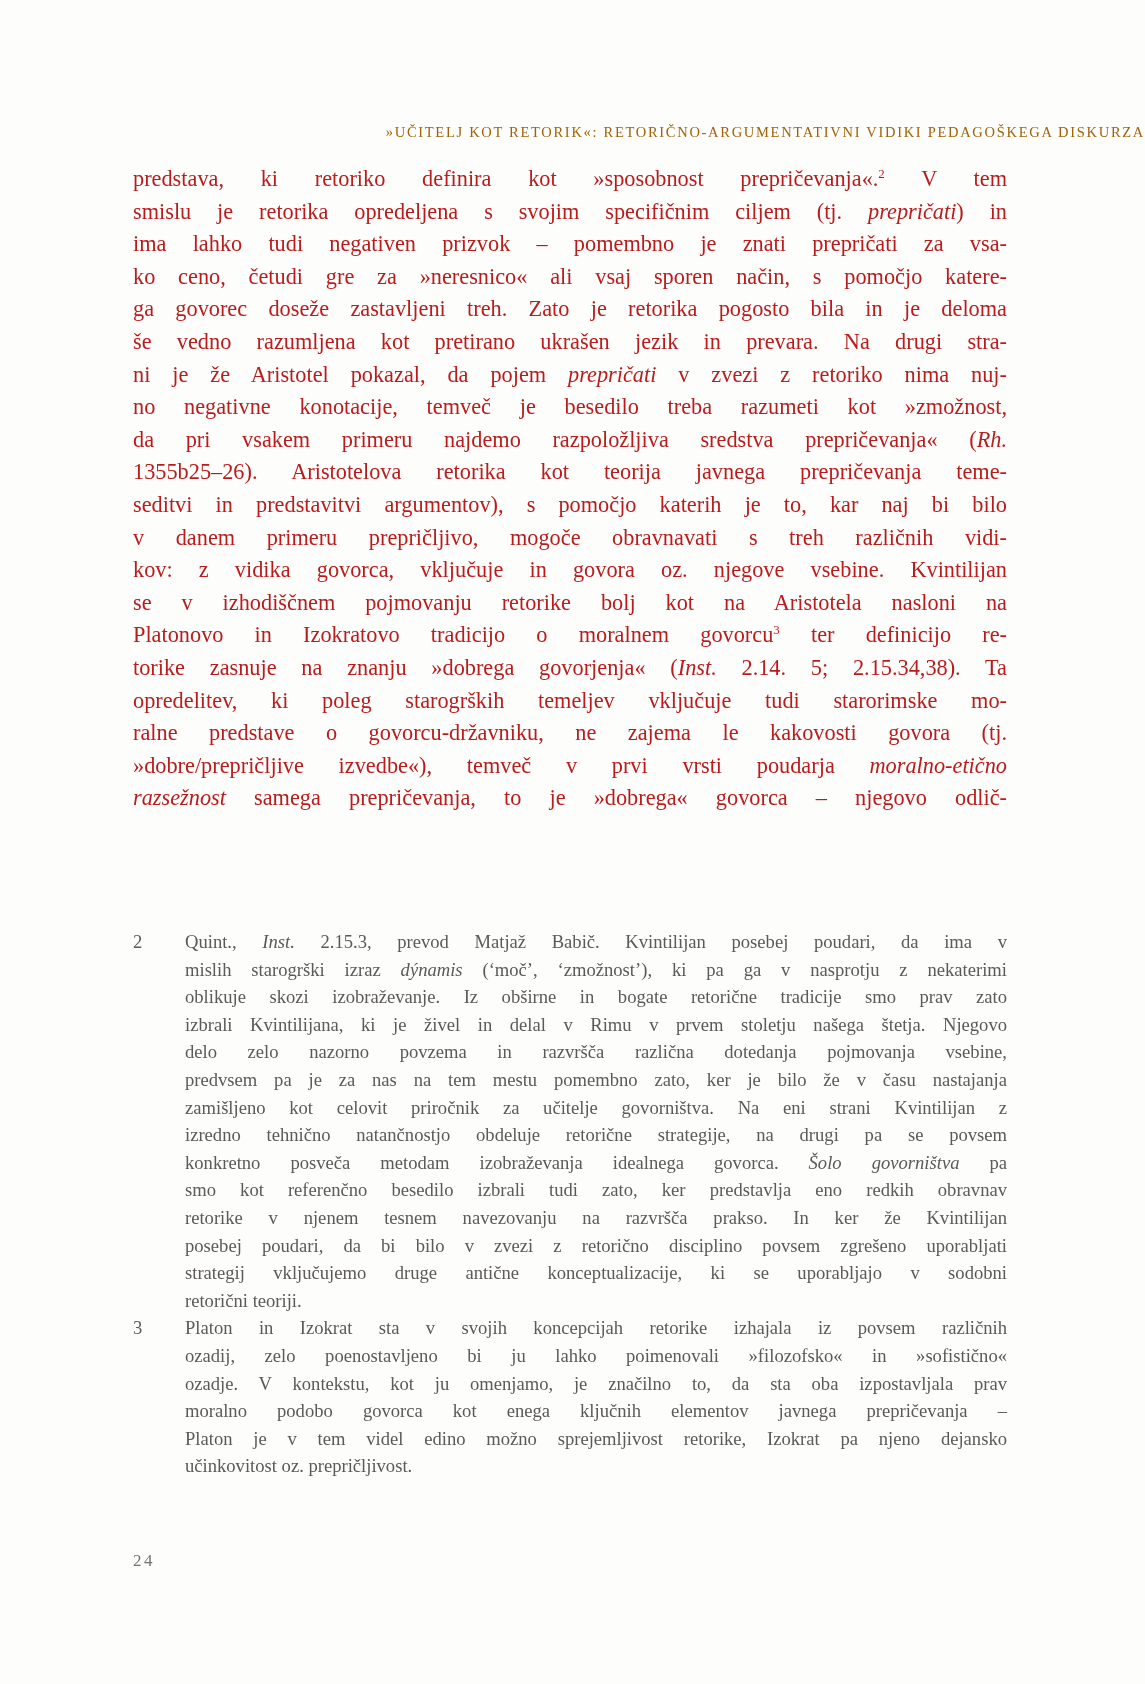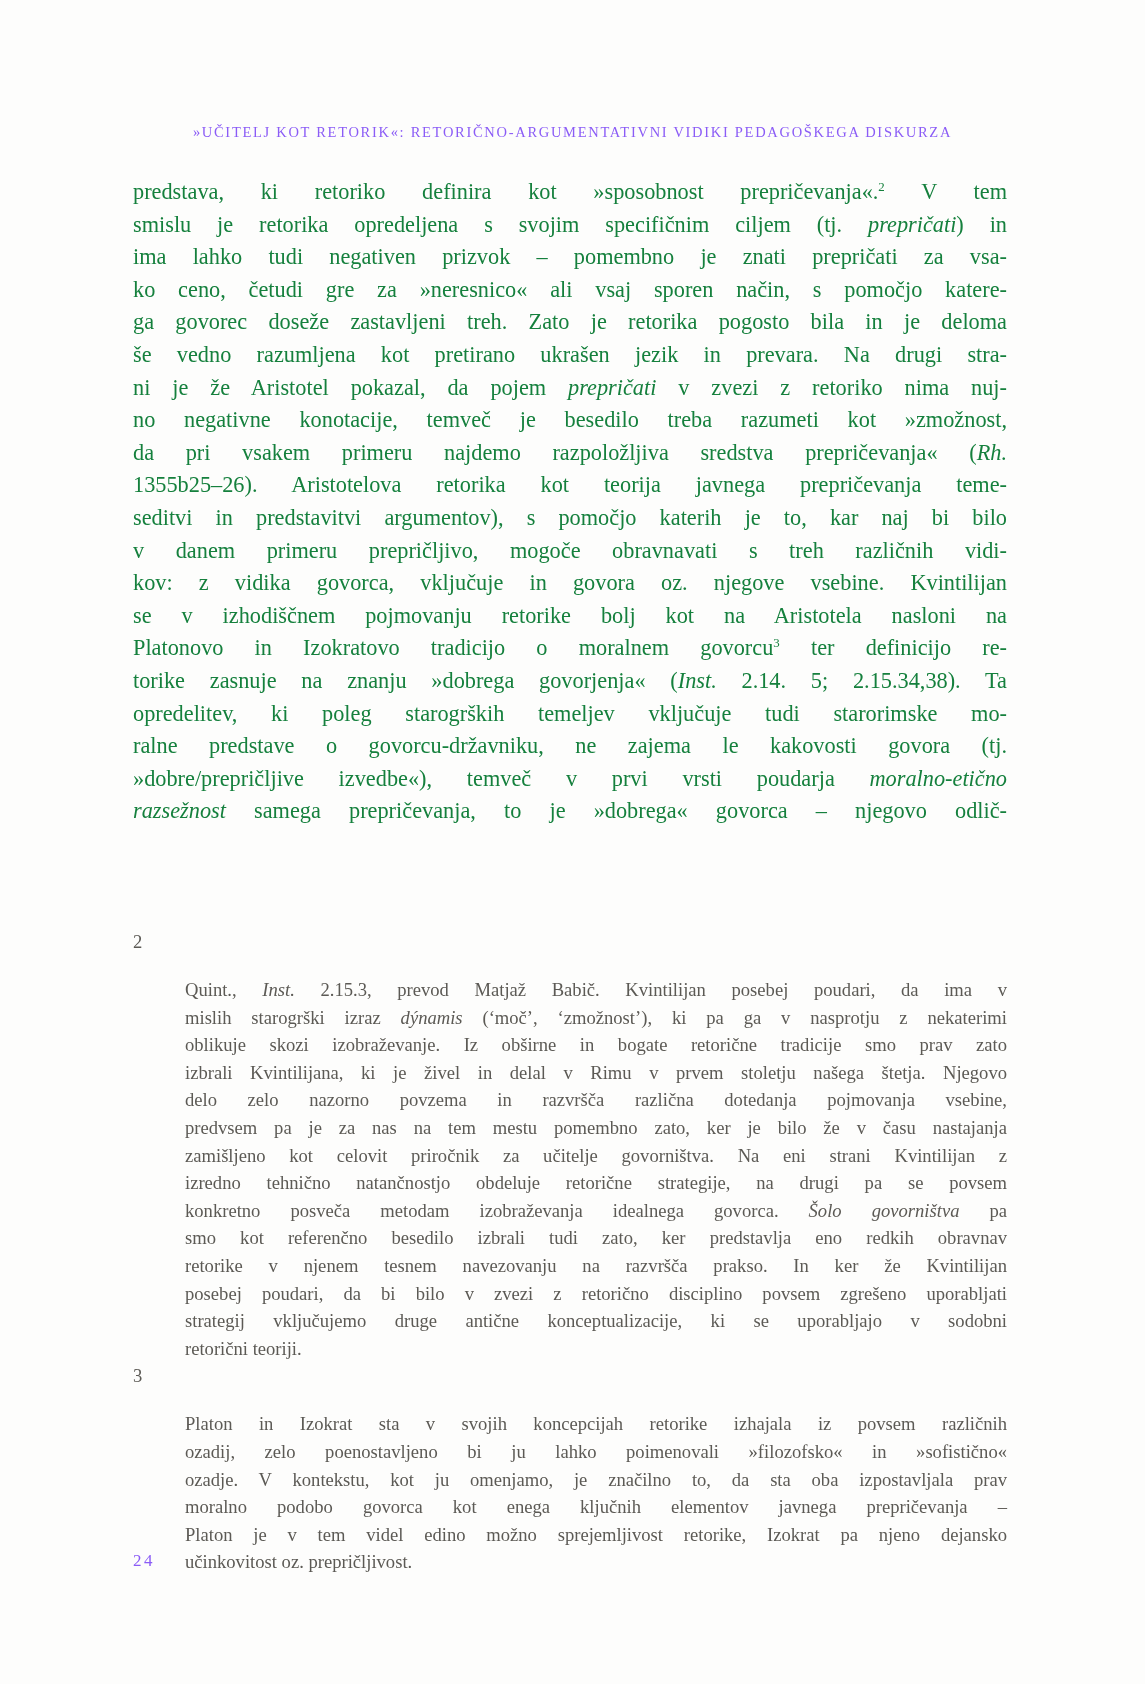--- a/index.html
+++ b/index.html
@@ -14,34 +14,34 @@
     margin: 0 auto;
     background: #fdfdfc;
     font-family: "Liberation Serif", serif;
     overflow: hidden;
   }
   .running-head {
     position: absolute;
     top: 124px;
     left: 0;
     width: 100%;
-    text-align: center;
+    text-align: right;
     font-size: 14.5px;
     letter-spacing: 1.7px;
-    color: #8b5cf6;
+    color: #a16207;
     text-transform: uppercase;
   }
   .body-text {
     position: absolute;
-    top: 176px;
+    top: 163px;
     left: 133px;
     width: 874px;
     font-size: 22.3px;
     line-height: 32.6px;
-    color: #15803d;
+    color: #b91c1c;
   }
   .tline {
     text-align: justify;
     text-align-last: justify;
   }
   .footnotes {
     position: absolute;
     top: 928px;
     left: 133px;
     width: 874px;
@@ -53,37 +53,36 @@
     display: flex;
     align-items: flex-start;
   }
   .fn-num {
     width: 52px;
     flex: 0 0 52px;
   }
   .fn-lines {
     flex: 1 1 auto;
     min-width: 0;
-    margin-top: 48px;
   }
   .fn-lines .tline:last-child {
     text-align-last: left;
   }
   sup {
     font-size: 0.58em;
     line-height: 0;
     vertical-align: super;
   }
   .page-number {
     position: absolute;
     top: 1551px;
     left: 133px;
     font-size: 17px;
     letter-spacing: 2.5px;
-    color: #8b5cf6;
+    color: #737373;
   }
 </style>
 </head>
 <body>
 
 <div class="page">
 
   <div class="running-head">»UČITELJ KOT RETORIK«: RETORIČNO-ARGUMENTATIVNI VIDIKI PEDAGOŠKEGA DISKURZA</div>
 
   <div class="body-text">

